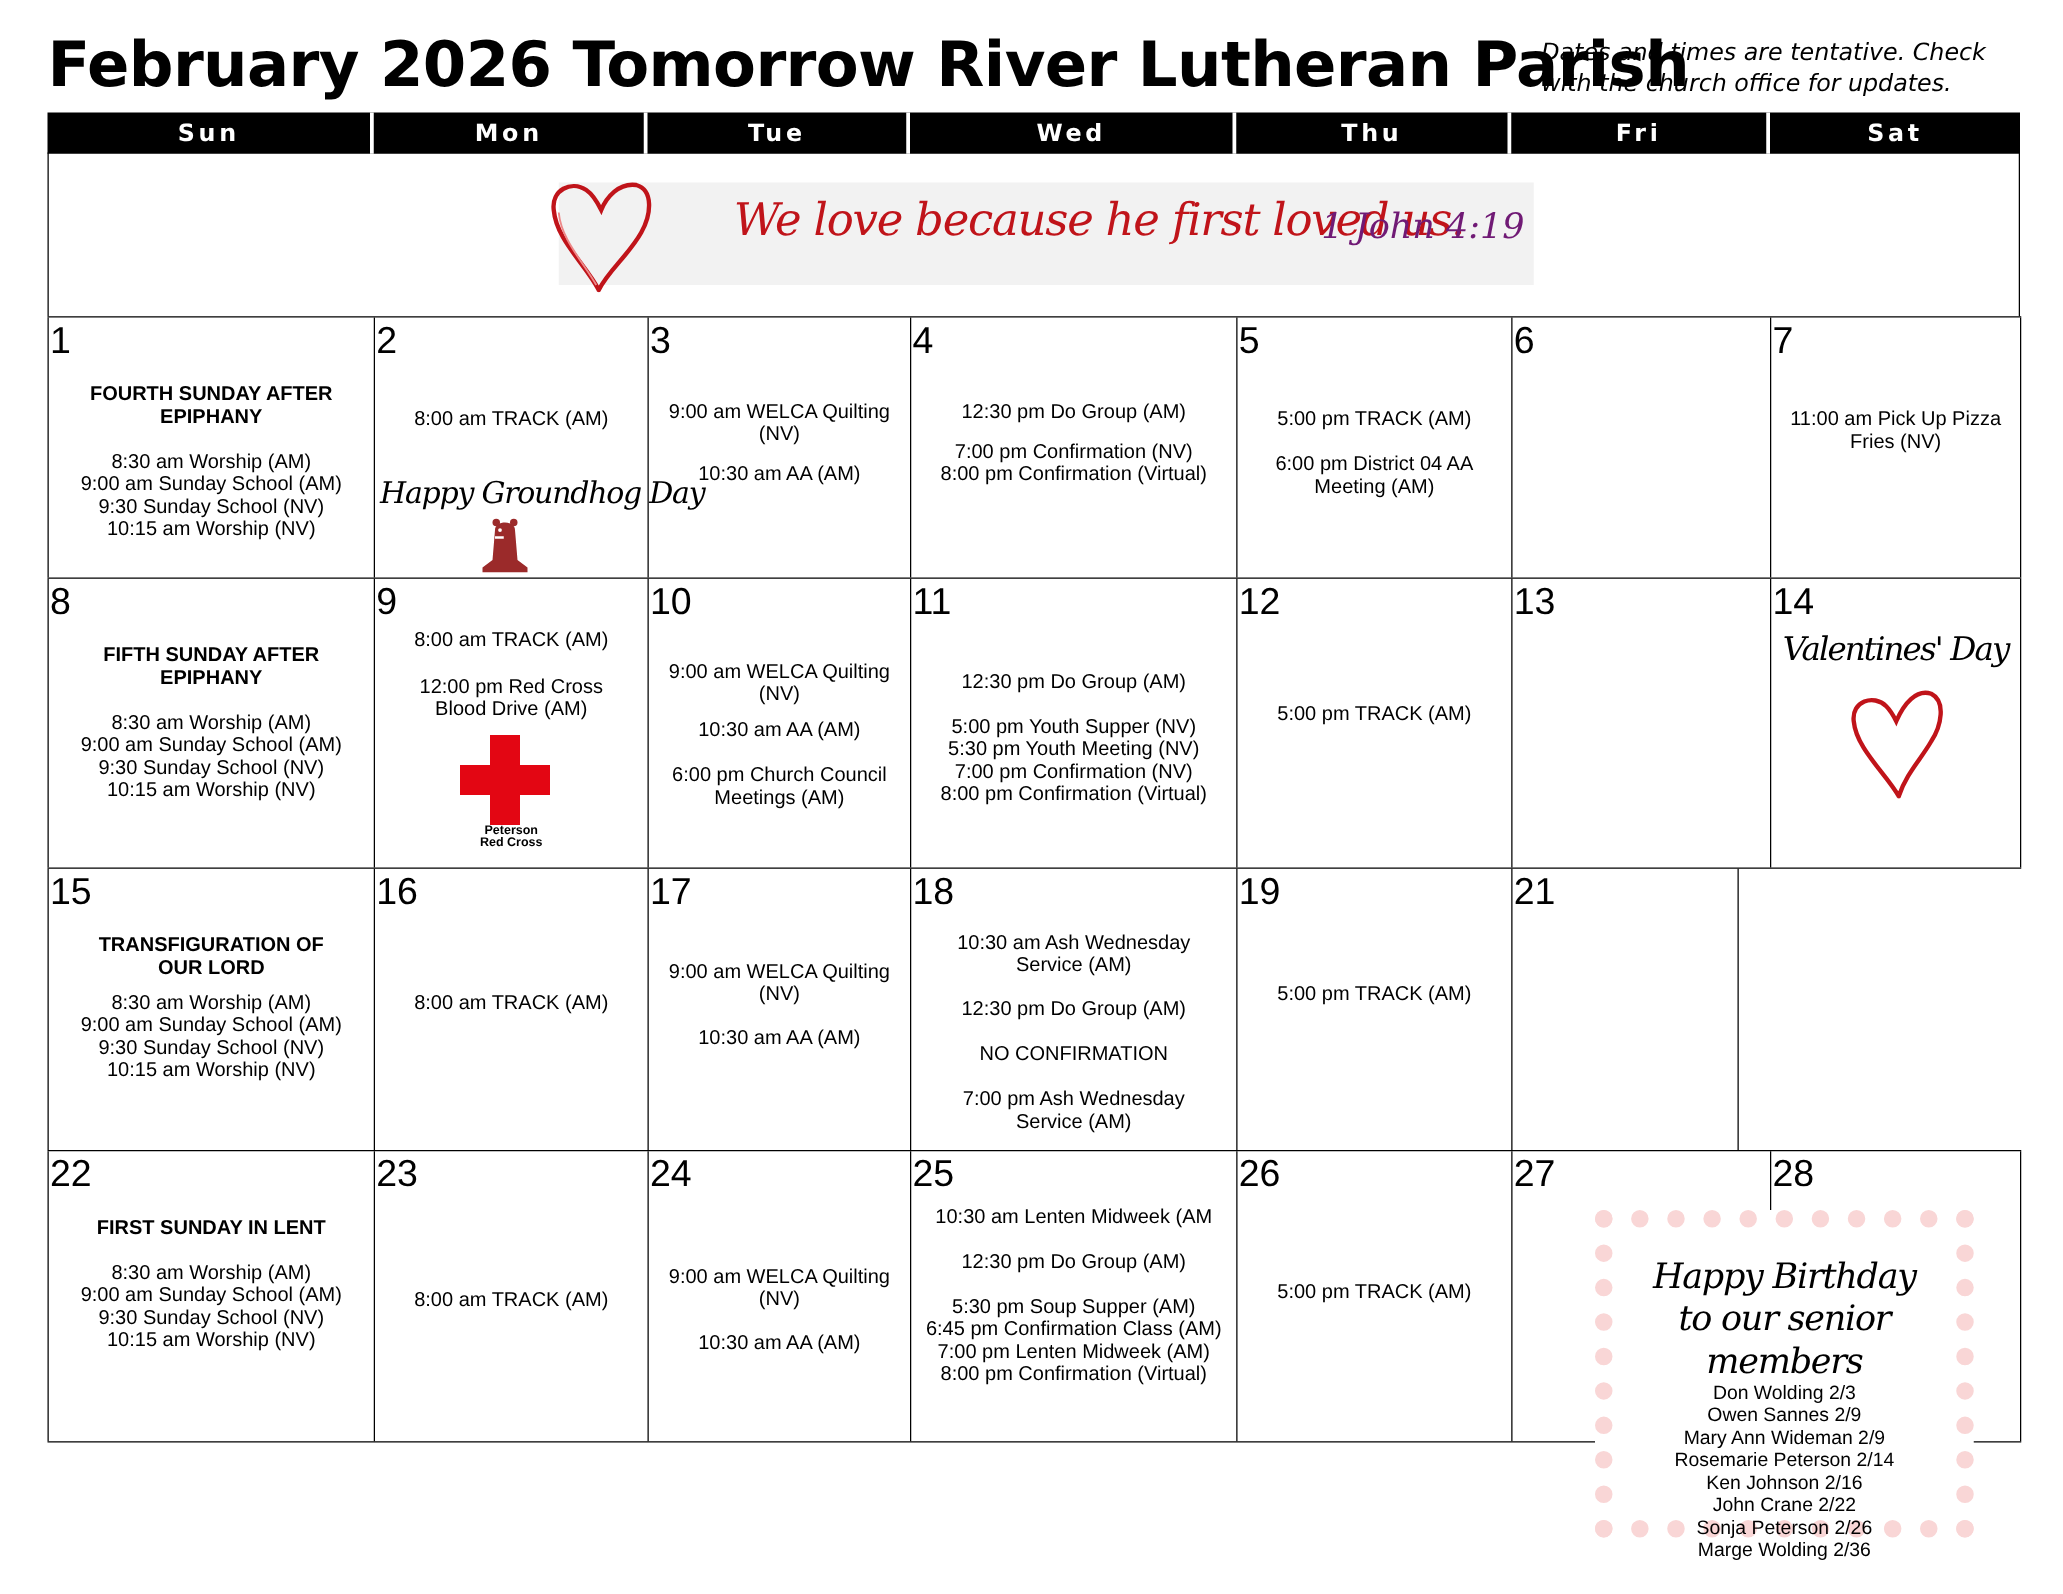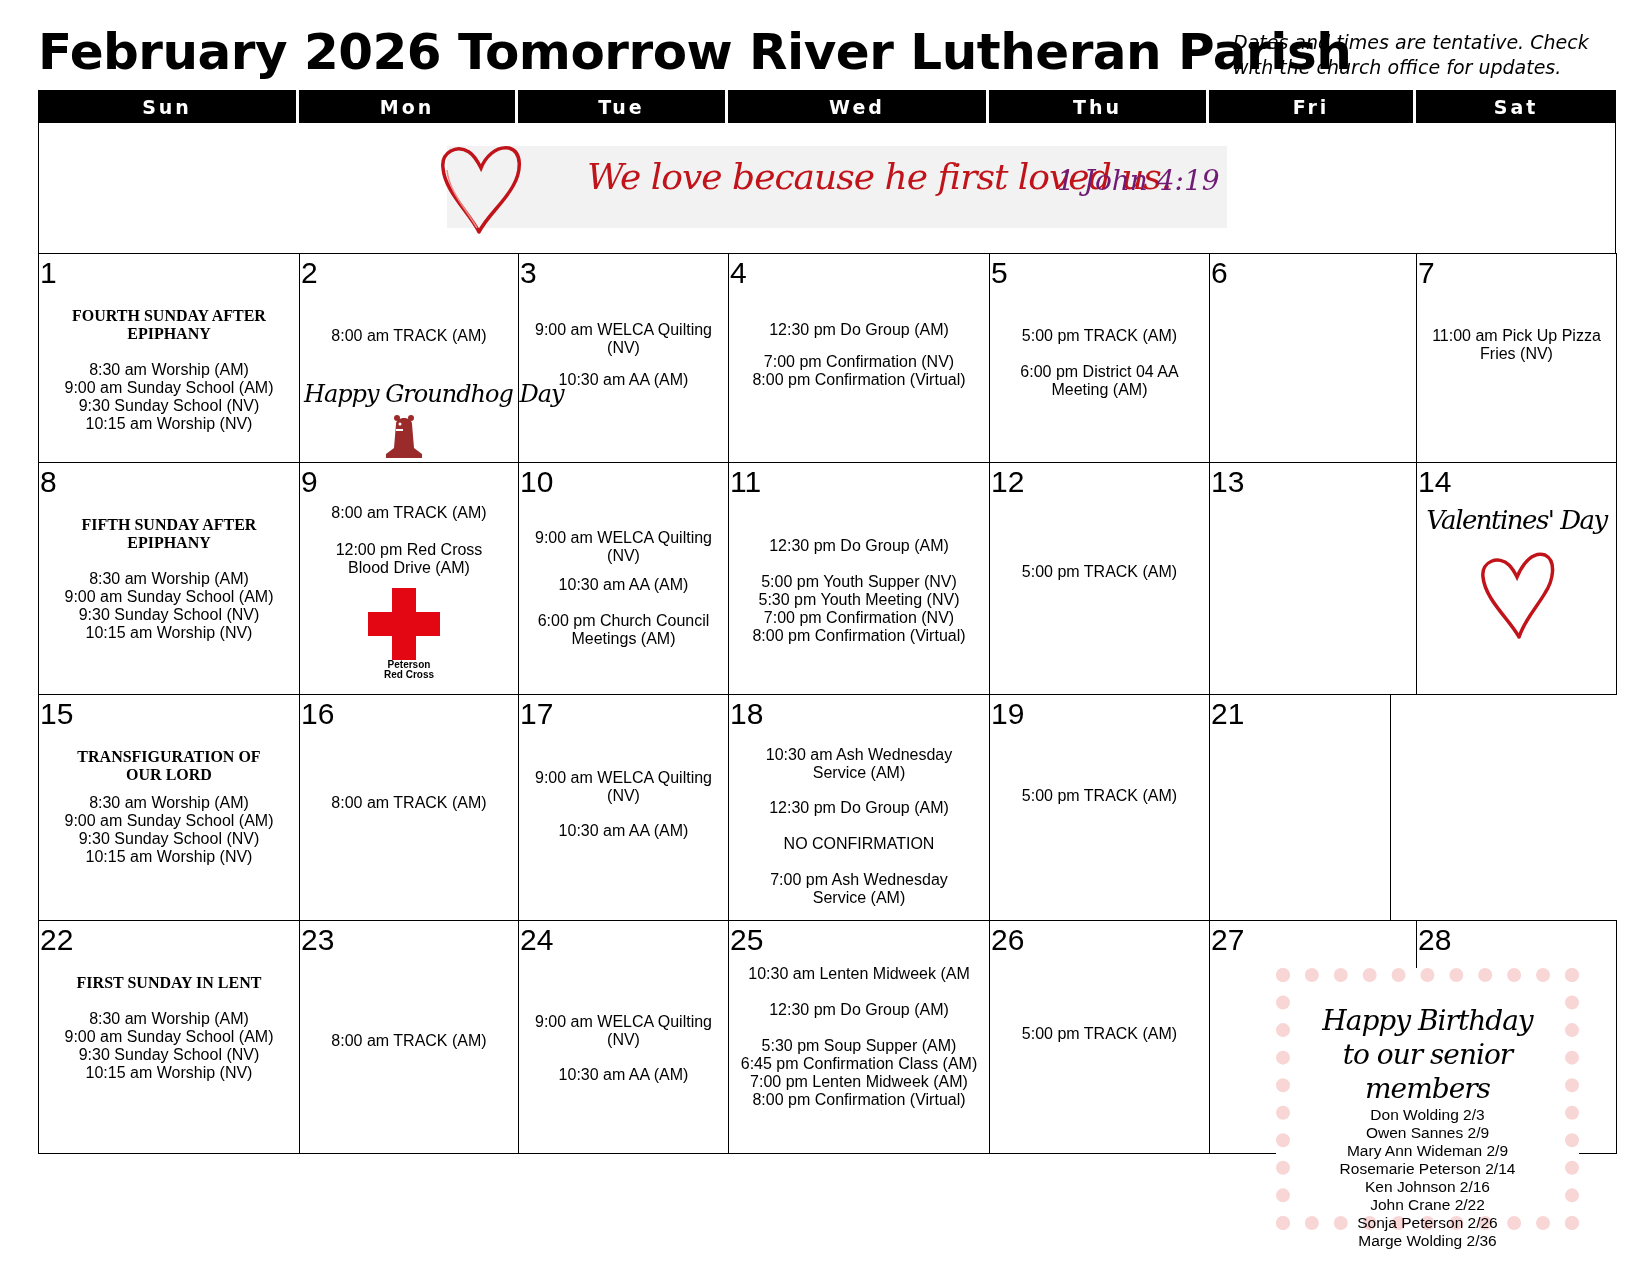--- a/index.html
+++ b/index.html
@@ -16,21 +16,21 @@
   .heart-banner { position:absolute; left:400px; top:20px; width:84px; height:92px; }
   .grid { position:absolute; left:38px; top:253px; width:1579px; border-top:1.5px solid #000; }
   .week { display:flex; border-bottom:1.5px solid #000; box-sizing:border-box; }
   .cell { position:relative; border-left:1.5px solid #000; box-sizing:border-box; text-align:center; overflow:visible; }
   .cell:last-child { border-right:1.5px solid #000; }
   .daynum { position:absolute; left:1px; top:2px; font-size:30px; line-height:34px; text-align:left; }
   .events { position:absolute; left:0; right:0; font-size:16px; line-height:18px; }
   .ev-block { margin-bottom:18px; }
   .ev-block:last-child { margin-bottom:0; }
   .ev-line { display:block; white-space:nowrap; }
-  .liturgical { font-weight:bold; font-size:16px; line-height:18px; margin-bottom:18px;font-family:Liberation Serif, serif; }
+  .liturgical { font-weight:bold; font-size:16px; line-height:18px; margin-bottom:18px; }
   .script { font-family:"DejaVu Serif", serif; font-style:italic; color:#000; white-space:nowrap; }
   .birthday-box { position:absolute; left:1276px; top:968px; width:303px; height:262px; background:#fff; border:14px dotted #f9d6d6; box-sizing:border-box; text-align:center; }
   .bday-title { font-family:"DejaVu Serif", serif; font-style:italic; font-size:28px; line-height:34px; margin-top:22px; letter-spacing:-1px; }
   .bday-name { font-size:15.5px; line-height:18px; }
 </style>
 </head>
 <body>
 
 <div class="title">February 2026 Tomorrow River Lutheran Parish</div>
 <div class="disclaimer">

